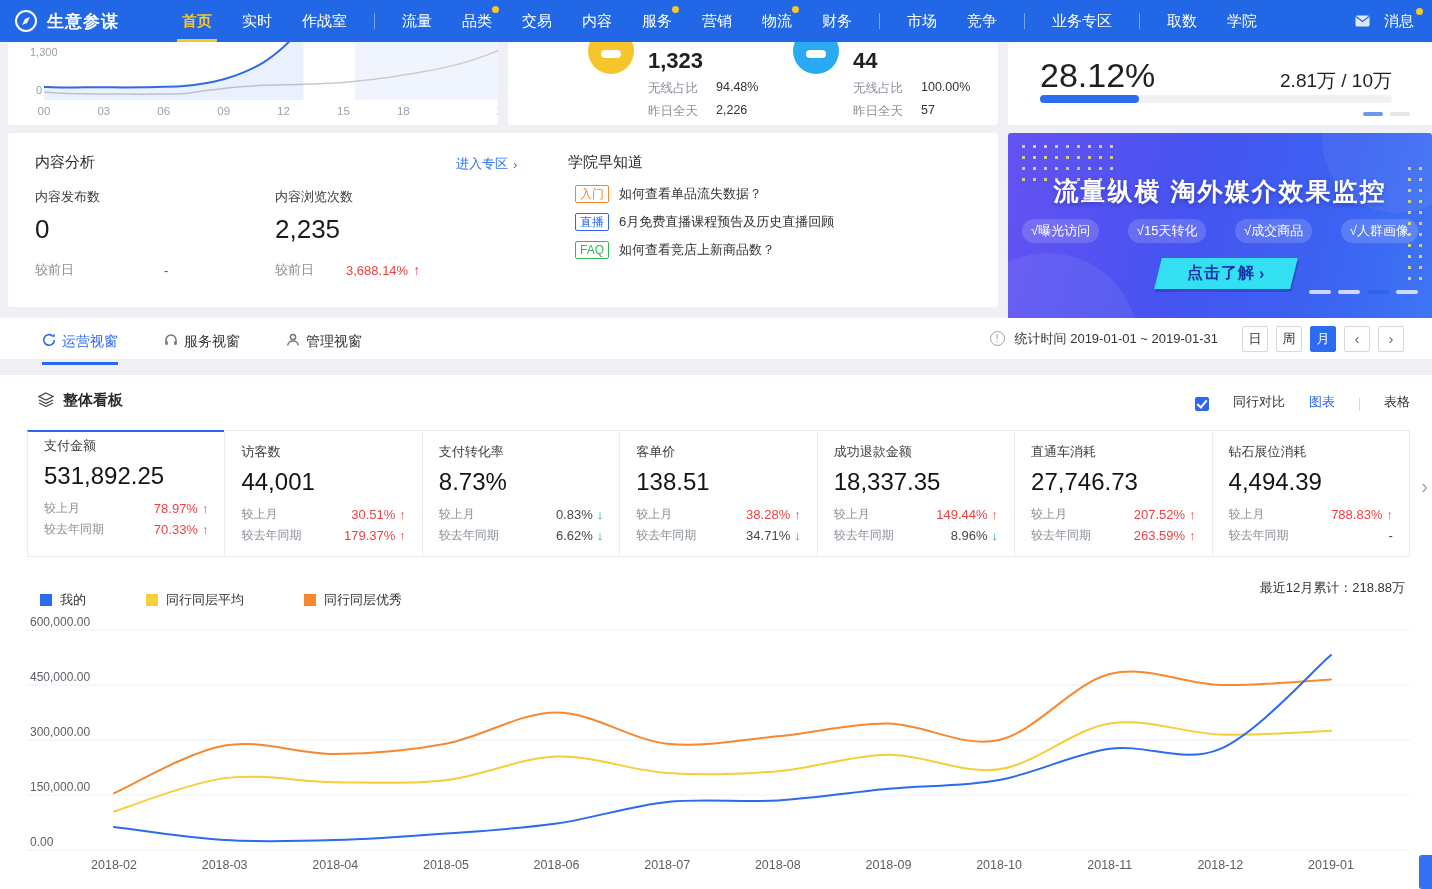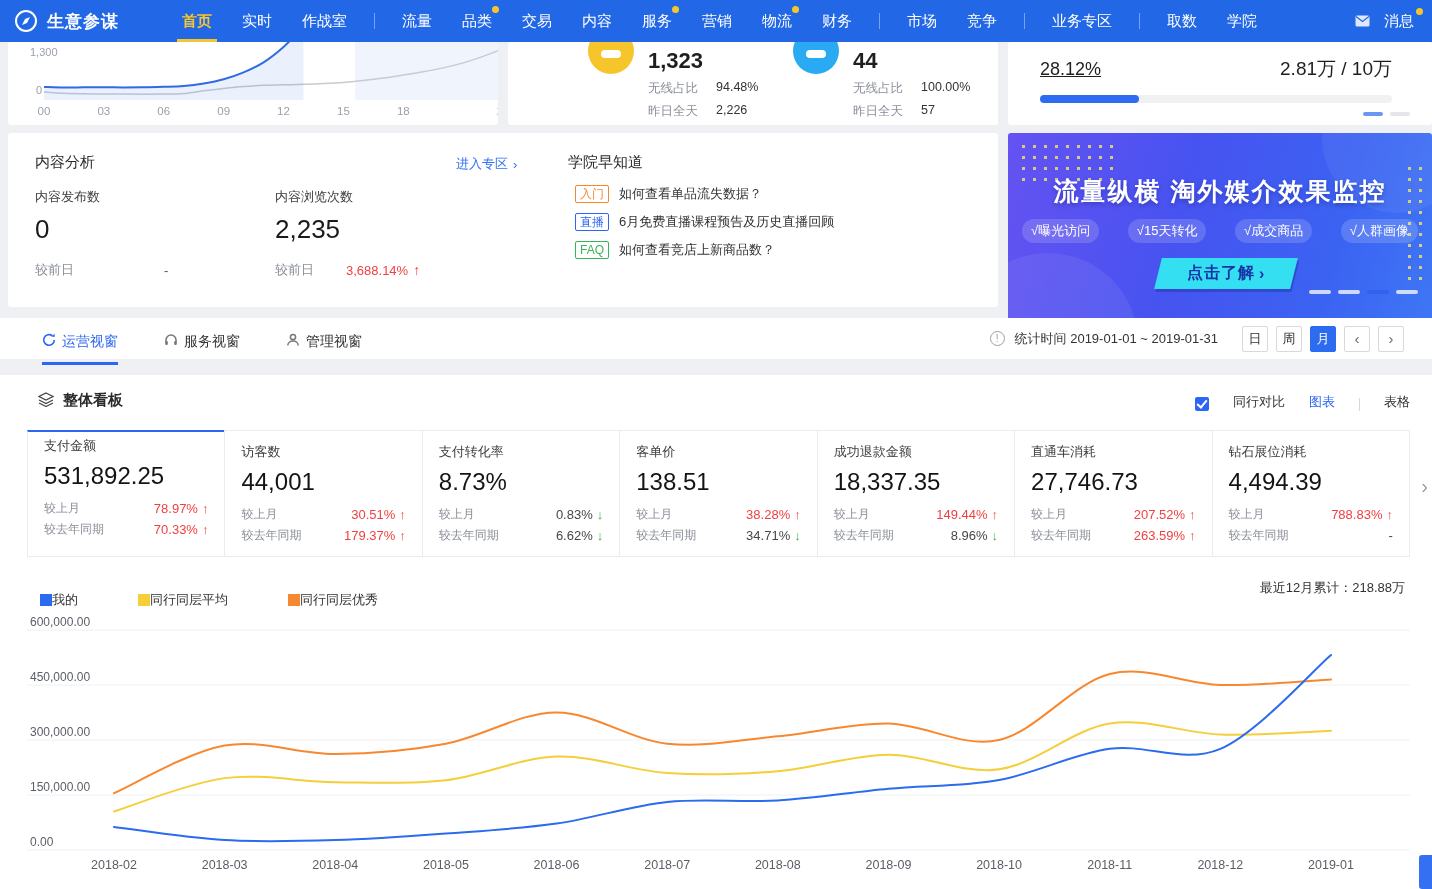--- a/index.html
+++ b/index.html
@@ -32,21 +32,21 @@
   .stat-group { position:absolute; top:0; display:flex; }
   .stat-icon { width:46px; height:46px; border-radius:50%; margin-top:-14px; position:relative; flex:0 0 46px; }
   .stat-icon .bar { position:absolute; left:50%; top:56%; transform:translate(-50%,-50%); width:20px; height:8px; border-radius:4px; background:#fff; }
   .stat-body { margin-left:14px; }
   .stat-value { font-size:22px; font-weight:bold; color:#1f1f1f; margin-top:6px; }
   .stat-row { display:flex; font-size:12.5px; margin-top:6px; }
   .stat-row .k { color:#8a8f99; width:68px; }
   .stat-row .v { color:#333; }
 
   .progress-top { display:flex; justify-content:space-between; align-items:baseline; padding:14px 40px 0 32px; }
-  .big-pct { font-size:18px; color:#1f1f1f;text-decoration:underline; }
+  .big-pct { font-size:34px; color:#1f1f1f; }
   .fraction { font-size:19px; color:#1f1f1f; }
   .pbar { position:absolute; left:32px; top:53px; width:352px; height:8px; border-radius:4px; background:#f0f1f3; }
   .pbar-fill { height:8px; border-radius:4px; background:#2d6cf0; }
   .mini-dashes { position:absolute; right:22px; top:70px; display:flex; gap:7px; }
   .mini-dashes i { width:20px; height:4px; border-radius:2px; display:block; }
 
   
   .content-card { left:8px; top:133px; width:990px; height:174px; }
   .cc-title { position:absolute; left:27px; top:20px; font-size:15px; color:#2b2b2b; }
   .cc-link { position:absolute; left:448px; top:22px; font-size:13px; color:#3072f6; cursor:pointer; display:flex; gap:5px; align-items:center; }
@@ -116,21 +116,21 @@
   .m-cmp .k { color:#8a8f99; white-space:nowrap; }
   .m-cmp .vwrap { display:flex; align-items:center; gap:4px; font-size:13px; }
   .up-txt { color:#f04142; }
   .down-txt { color:#474747; }
   .arr-up { color:#f04142; font-weight:bold; }
   .arr-down { color:#2fb457; font-weight:bold; }
   .metric-next { position:absolute; right:4px; top:100px; font-size:20px; color:#9aa0a8; cursor:pointer; }
 
   .cumulative { position:absolute; right:27px; top:204px; font-size:13px; color:#333; }
   .legend { position:absolute; left:40px; top:216px; display:flex; align-items:center; }
-  .legend-item { display:flex; align-items:center; font-size:13px; color:#333; margin-right:60px; cursor:pointer;font-family:Liberation Serif, serif; }
+  .legend-item { display:flex; align-items:center; gap:8px; font-size:13px; color:#333; margin-right:60px; cursor:pointer;font-family:Liberation Serif, serif; }
   .legend-sq { width:12px; height:12px; display:block; }
 
   #main-chart { position:absolute; left:27px; top:232px; }
   #mini-chart { position:absolute; left:0; top:0; }
 
   .float-btn { position:absolute; right:0; bottom:0; width:13px; height:34px; background:#3470f2; border-radius:3px 0 0 3px; cursor:pointer; }
   svg text { font-family:"Liberation Sans","DejaVu Sans",sans-serif; }
 </style>
 </head>
 <body>

